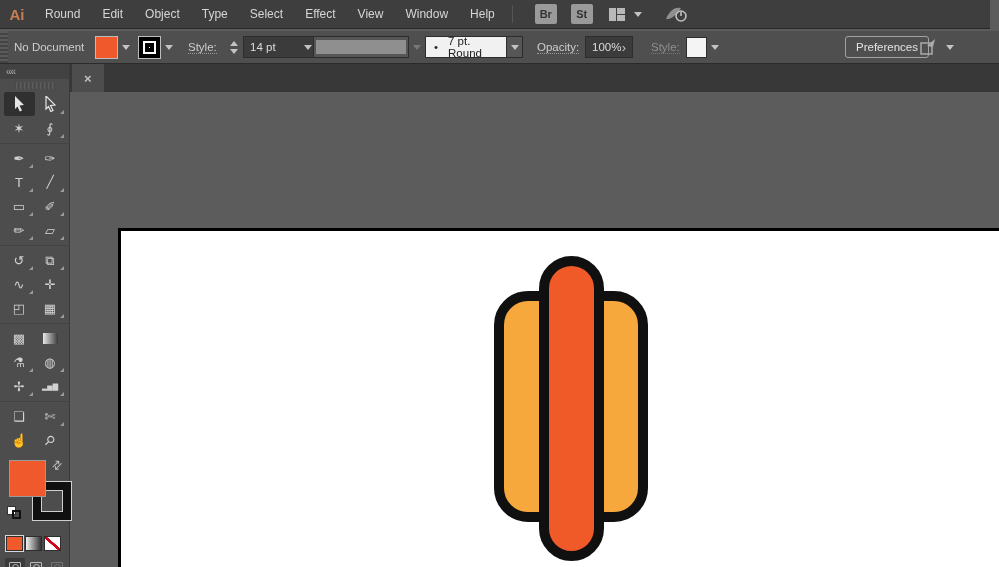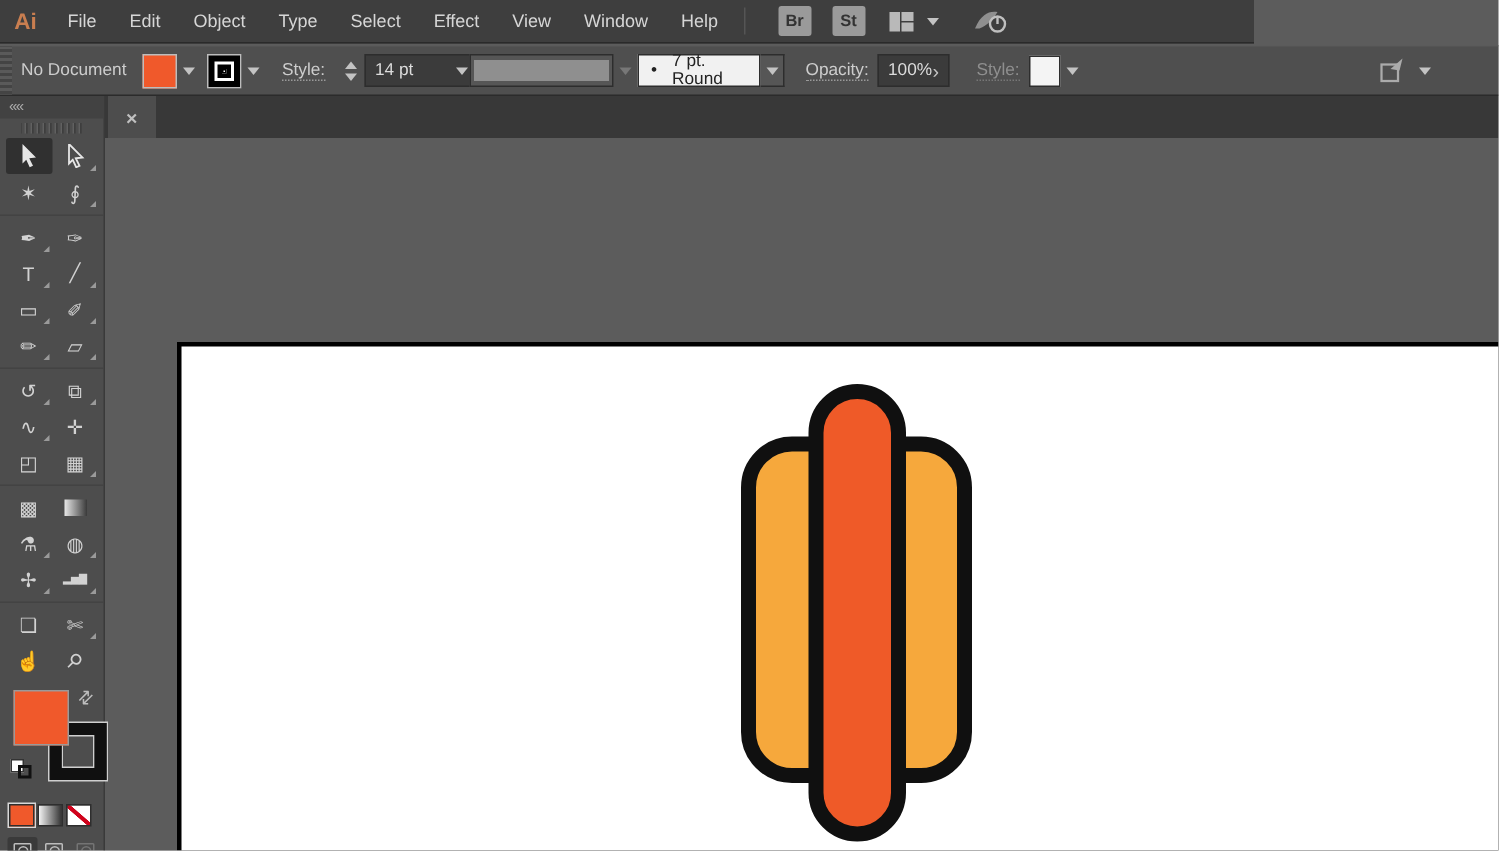--- a/index.html
+++ b/index.html
@@ -1,21 +1,21 @@
 <!DOCTYPE html>
 <html><head>
 <meta charset="utf-8">
 <style>
   * { box-sizing: border-box; margin: 0; padding: 0; }
   html,body { width:999px; height:567px; }
   body { font-family: "Liberation Sans", sans-serif; overflow:hidden; background:#5C5C5C; }
   #app { position:relative; width:999px; height:567px; overflow:hidden; }
 
   
-  #menubar { position:absolute; left:0; top:0; width:836px; height:29px;
+  #menubar { position:absolute; left:0; top:0; width:990px; height:29px;
     background:#3E3E3E; border-bottom:1px solid #2A2A2A;
     display:flex; align-items:center; }
   #ai-logo { width:34px; text-align:center; color:#C97E50; font-weight:bold; font-size:15px; }
   .menu-item { color:#D6D6D6; font-size:12px; padding:0 11px; line-height:28px; cursor:default; }
   .mb-sep { width:1px; height:18px; background:#555; margin:0 8px 0 6px; }
   .sq-btn { width:22px; height:20px; background:#9A9A9A; color:#333; font-size:11px; font-weight:bold;
     border-radius:2px; display:flex; align-items:center; justify-content:center; margin-left:14px; }
   #workspace-btn { display:flex; align-items:center; margin-left:16px; }
   .ws-grid { width:17px; height:13px; display:grid; grid-template-columns:7px 8px; grid-template-rows:6px 6px; gap:1px; }
   .ws-grid i { background:#B9B9B9; }
@@ -121,21 +121,21 @@
 
   svg.arrow { display:block; }
 </style>
 </head>
 <body>
 
 <div id="app">
 
   <div id="menubar">
     <div id="ai-logo">Ai</div>
-    <div class="menu-item">File</div>
+    <div class="menu-item">Round</div>
     <div class="menu-item">Edit</div>
     <div class="menu-item">Object</div>
     <div class="menu-item">Type</div>
     <div class="menu-item">Select</div>
     <div class="menu-item">Effect</div>
     <div class="menu-item">View</div>
     <div class="menu-item">Window</div>
     <div class="menu-item">Help</div>
     <div class="mb-sep"></div>
     <div class="sq-btn">Br</div>
@@ -228,20 +228,23 @@
     <div class="cb-abs" style="left:651px">
         <span class="cb-link dim">Style:</span>
       </div>
     <div class="cb-abs" style="left:686px">
       <div id="style-swatch"></div>
       <div class="chev-zone">
           <span class="chev"></span>
         </div>
     </div>
 
+    <div class="cb-abs" style="left:845px">
+      <button class="cb-btn">Preferences</button>
+    </div>
 
     <div class="cb-abs" style="left:918px">
       <svg class="arrow" width="22" height="20" viewBox="0 0 22 20">
         <rect x="3" y="6" width="11" height="11" fill="none" stroke="#ABABAB" stroke-width="1.5"></rect>
         <path d="M9 9 L17 2 L15 10 Z" fill="#ABABAB"></path>
       </svg>
       <span class="chev" style="margin-left:6px"></span>
     </div>
   </div>
 

